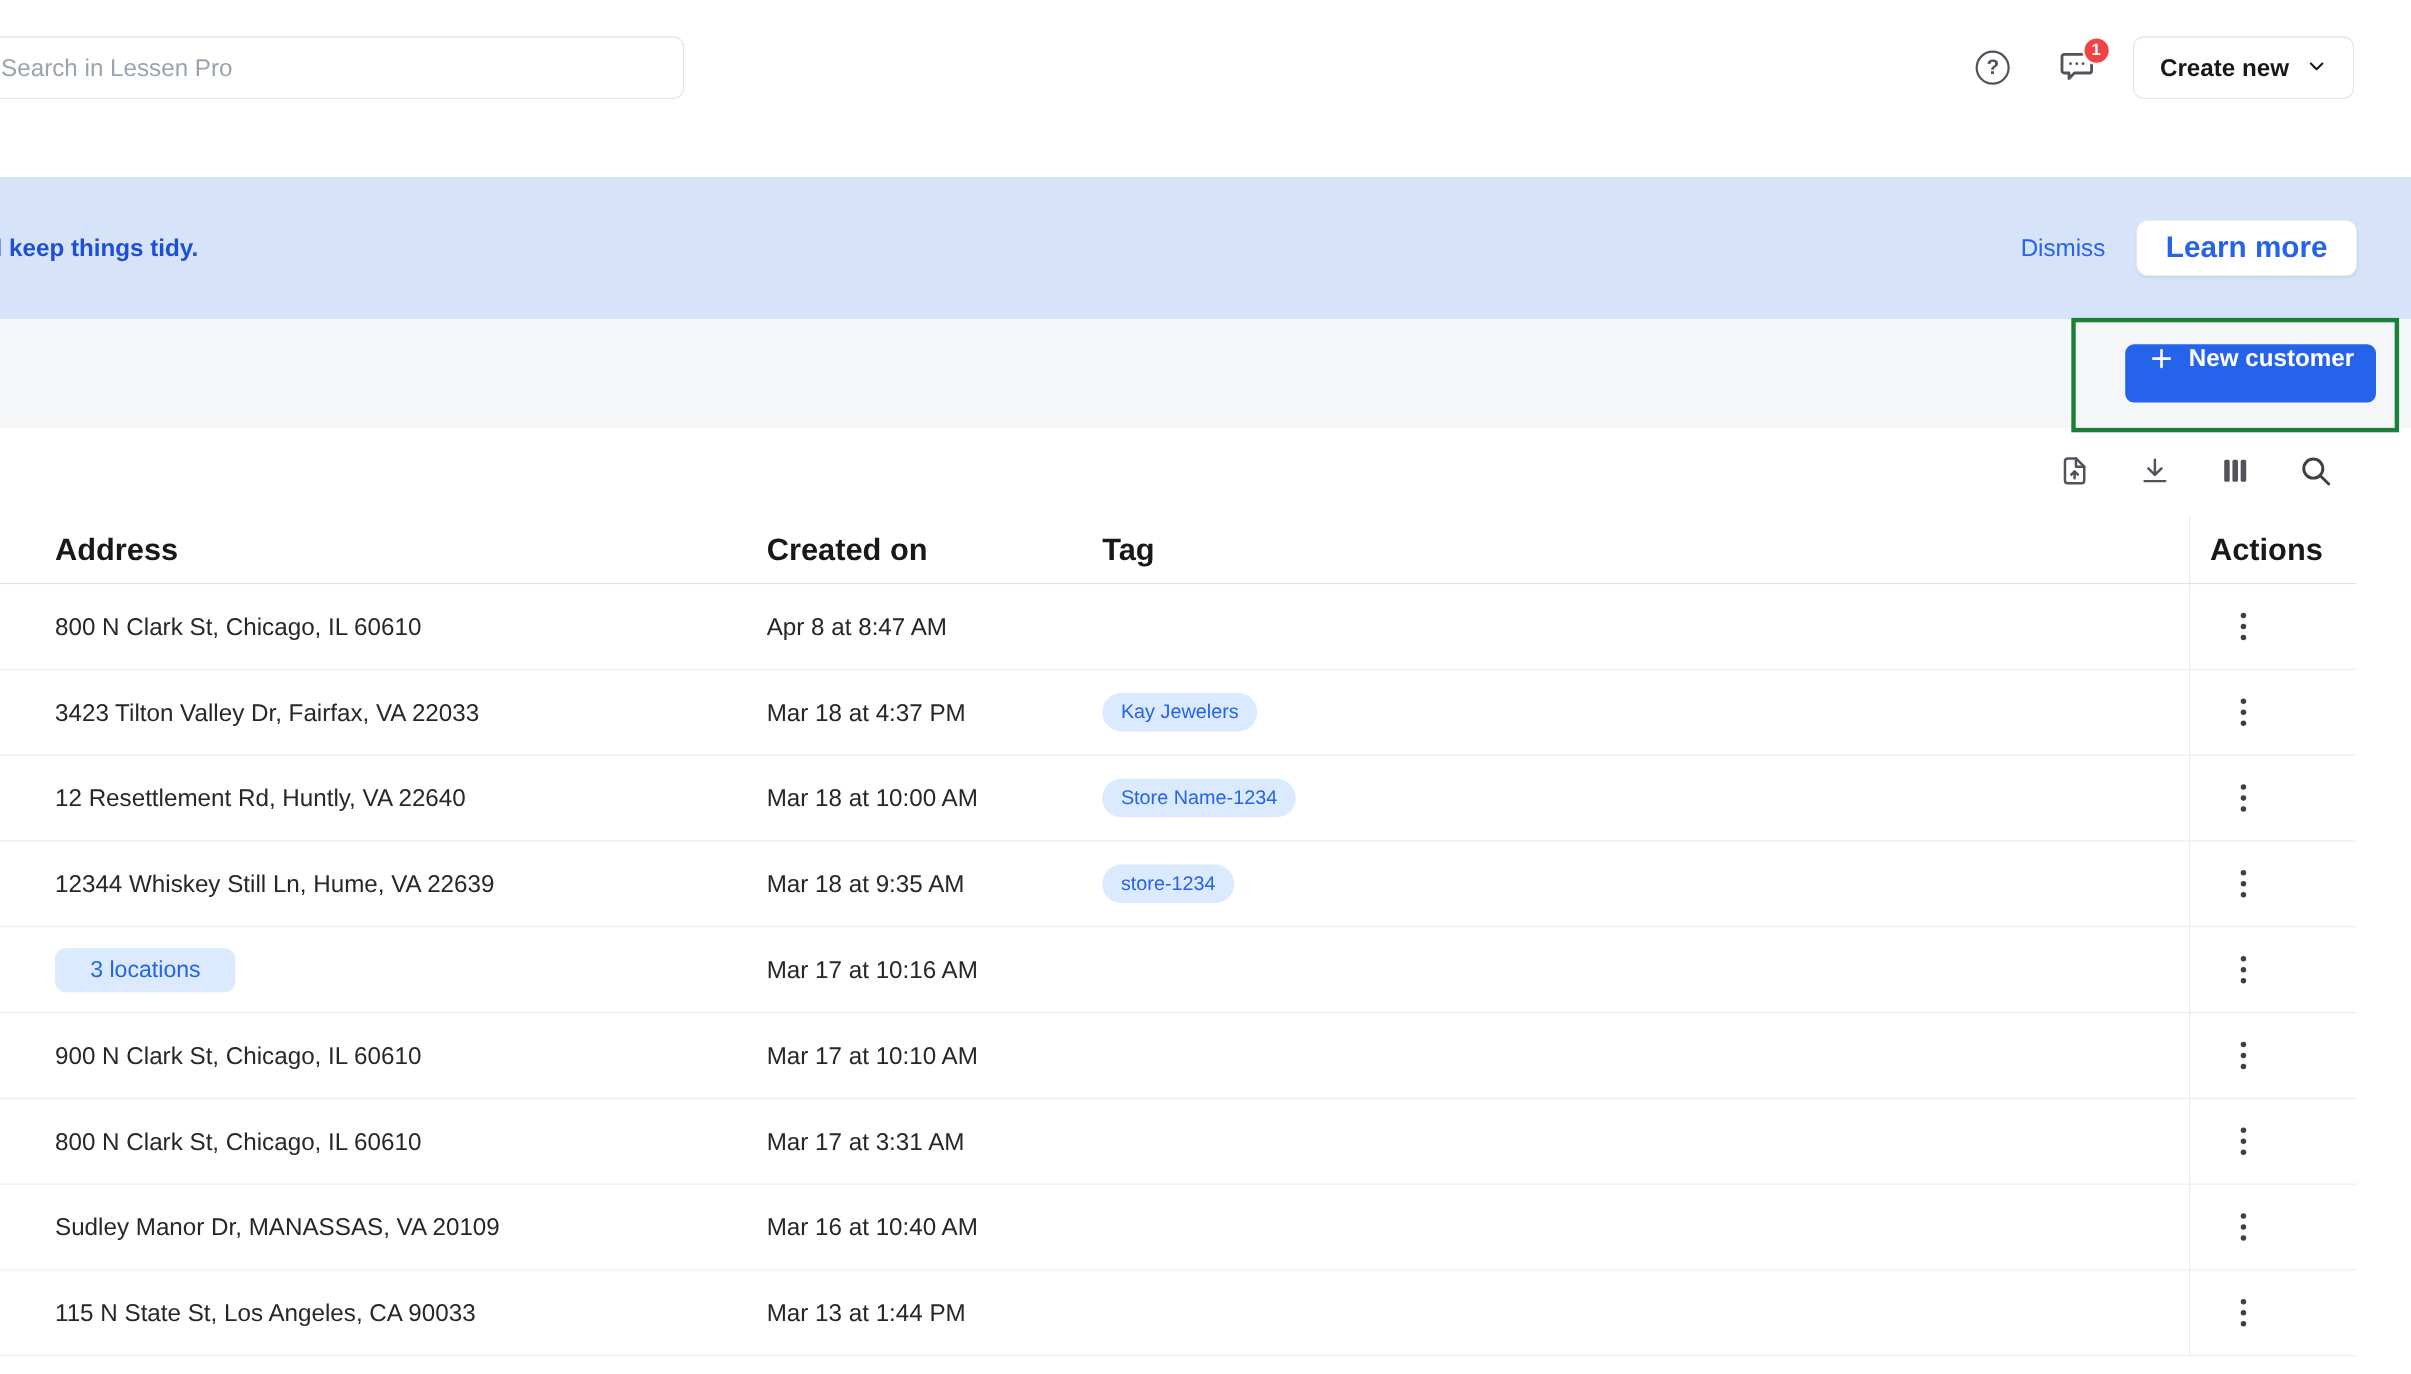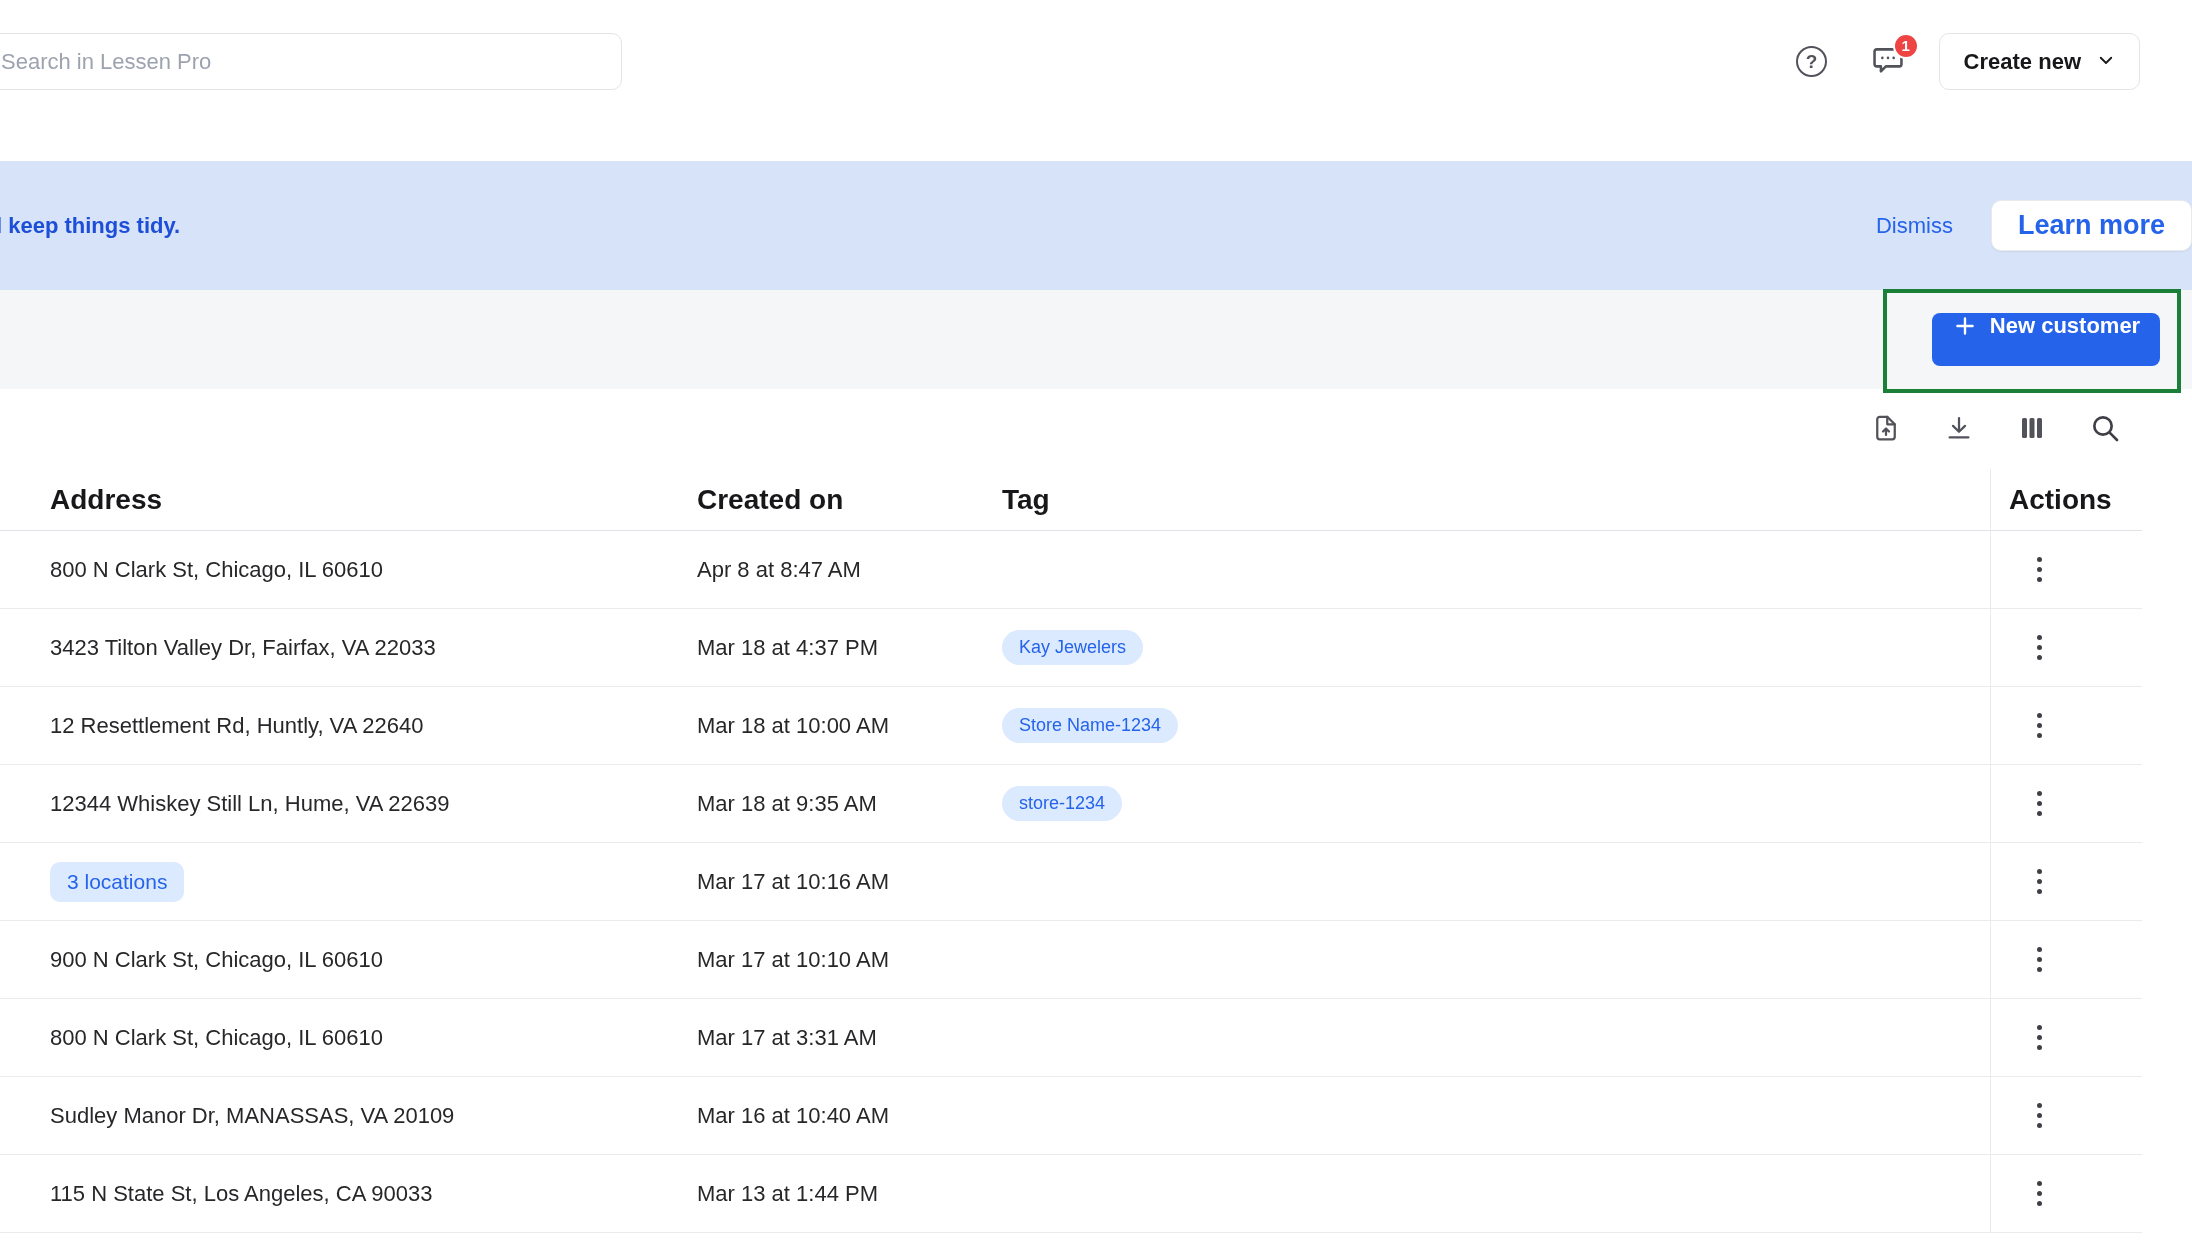--- a/index.html
+++ b/index.html
@@ -55,21 +55,21 @@
 
   
   .banner {
     height: 129px; background: #d6e3f8;
     display: flex; align-items: center;
   }
   .banner-message {
     font-size: 22px; font-weight: 700; color: #1d4ed8; white-space: nowrap;
     margin-left: -4px;
   }
-  .banner-actions { margin-left: auto; display: flex; align-items: center; gap: 38px; }
+  .banner-actions { margin-left: auto; display: flex; align-items: center; gap: 28px; padding-right: 49px; }
   .dismiss-link { color: #2563eb; font-size: 22px; font-weight: 500; cursor: pointer; text-decoration: none; }
   .learn-more-btn {
     background: #fff; color: #2563eb; font-size: 27px; font-weight: 600;
     font-family: "Liberation Sans", sans-serif;
     border: 1px solid #e8eaed; border-radius: 10px;
     height: 51px; padding: 0 26px; cursor: pointer;
     box-shadow: 0 1px 2px rgba(0,0,0,.06);
   }
 
   
@@ -112,21 +112,21 @@
   .cell-address { padding-left: 50px; }
   .cell-actions { border-left: 1px solid #e9ebee; padding-left: 26px; }
   .hdr-actions { border-left: 1px solid #e9ebee; padding-left: 18px; height: 100%; display: flex; align-items: center; }
   .tag-pill {
     display: inline-block; background: #dbeafe; color: #2563eb;
     border-radius: 999px; padding: 7px 17px; font-size: 18px; font-weight: 500;
     white-space: nowrap;
   }
   .locations-pill {
     display: inline-block; background: #dbeafe; color: #2563eb;
-    border-radius: 10px; padding: 8px 17px; font-size: 21px; font-weight: 500;
+    border-radius: 10px; padding: 8px 32px; font-size: 21px; font-weight: 500;
     cursor: pointer;
   }
   .kebab {
     width: 44px; height: 44px; background: none; border: none; cursor: pointer;
     display: flex; flex-direction: column; align-items: center; justify-content: center; gap: 5px;
   }
   .kebab .dot { width: 5px; height: 5px; border-radius: 50%; background: #3f3f46; }
 </style>
 </head>
 <body>

